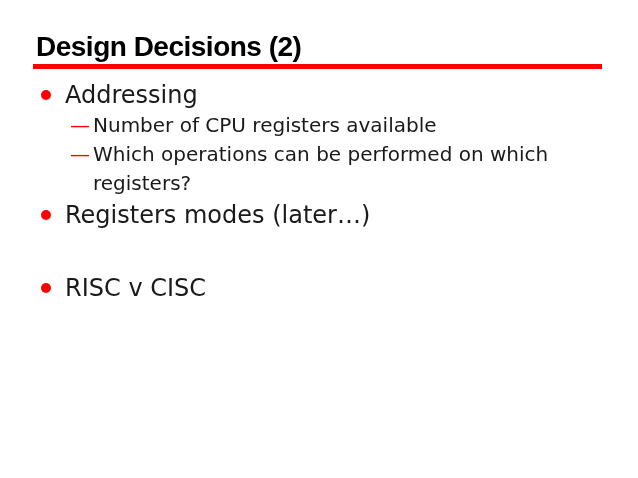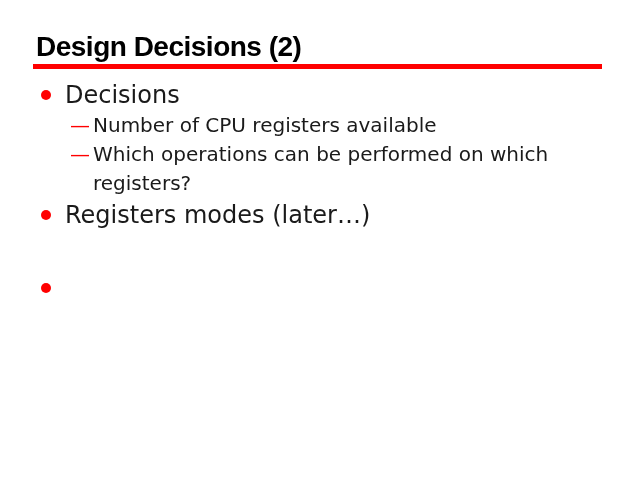--- a/index.html
+++ b/index.html
@@ -73,33 +73,34 @@
 <body>
 
 <div class="slide">
 
   <div class="title">Design Decisions (2)</div>
 
   <div class="title-rule"></div>
 
   <div class="bullet" style="top:80px">
     <span class="dot"></span>
-    <span>Decisions</span>
+    <span>Addressing</span>
   </div>
 
   <div class="sub" style="top:111px">
     <span class="dash">—</span><span>Number of CPU registers available</span>
   </div>
 
   <div class="sub" style="top:140px">
     <span class="dash">—</span><span>Which operations can be performed on which registers?</span>
   </div>
 
   <div class="bullet" style="top:200px">
     <span class="dot"></span>
     <span>Registers modes (later…)</span>
   </div>
 
   <div class="bullet" style="top:273px">
     <span class="dot"></span>
+    <span>RISC v CISC</span>
   </div>
 
 </div>
 
 </body></html>

